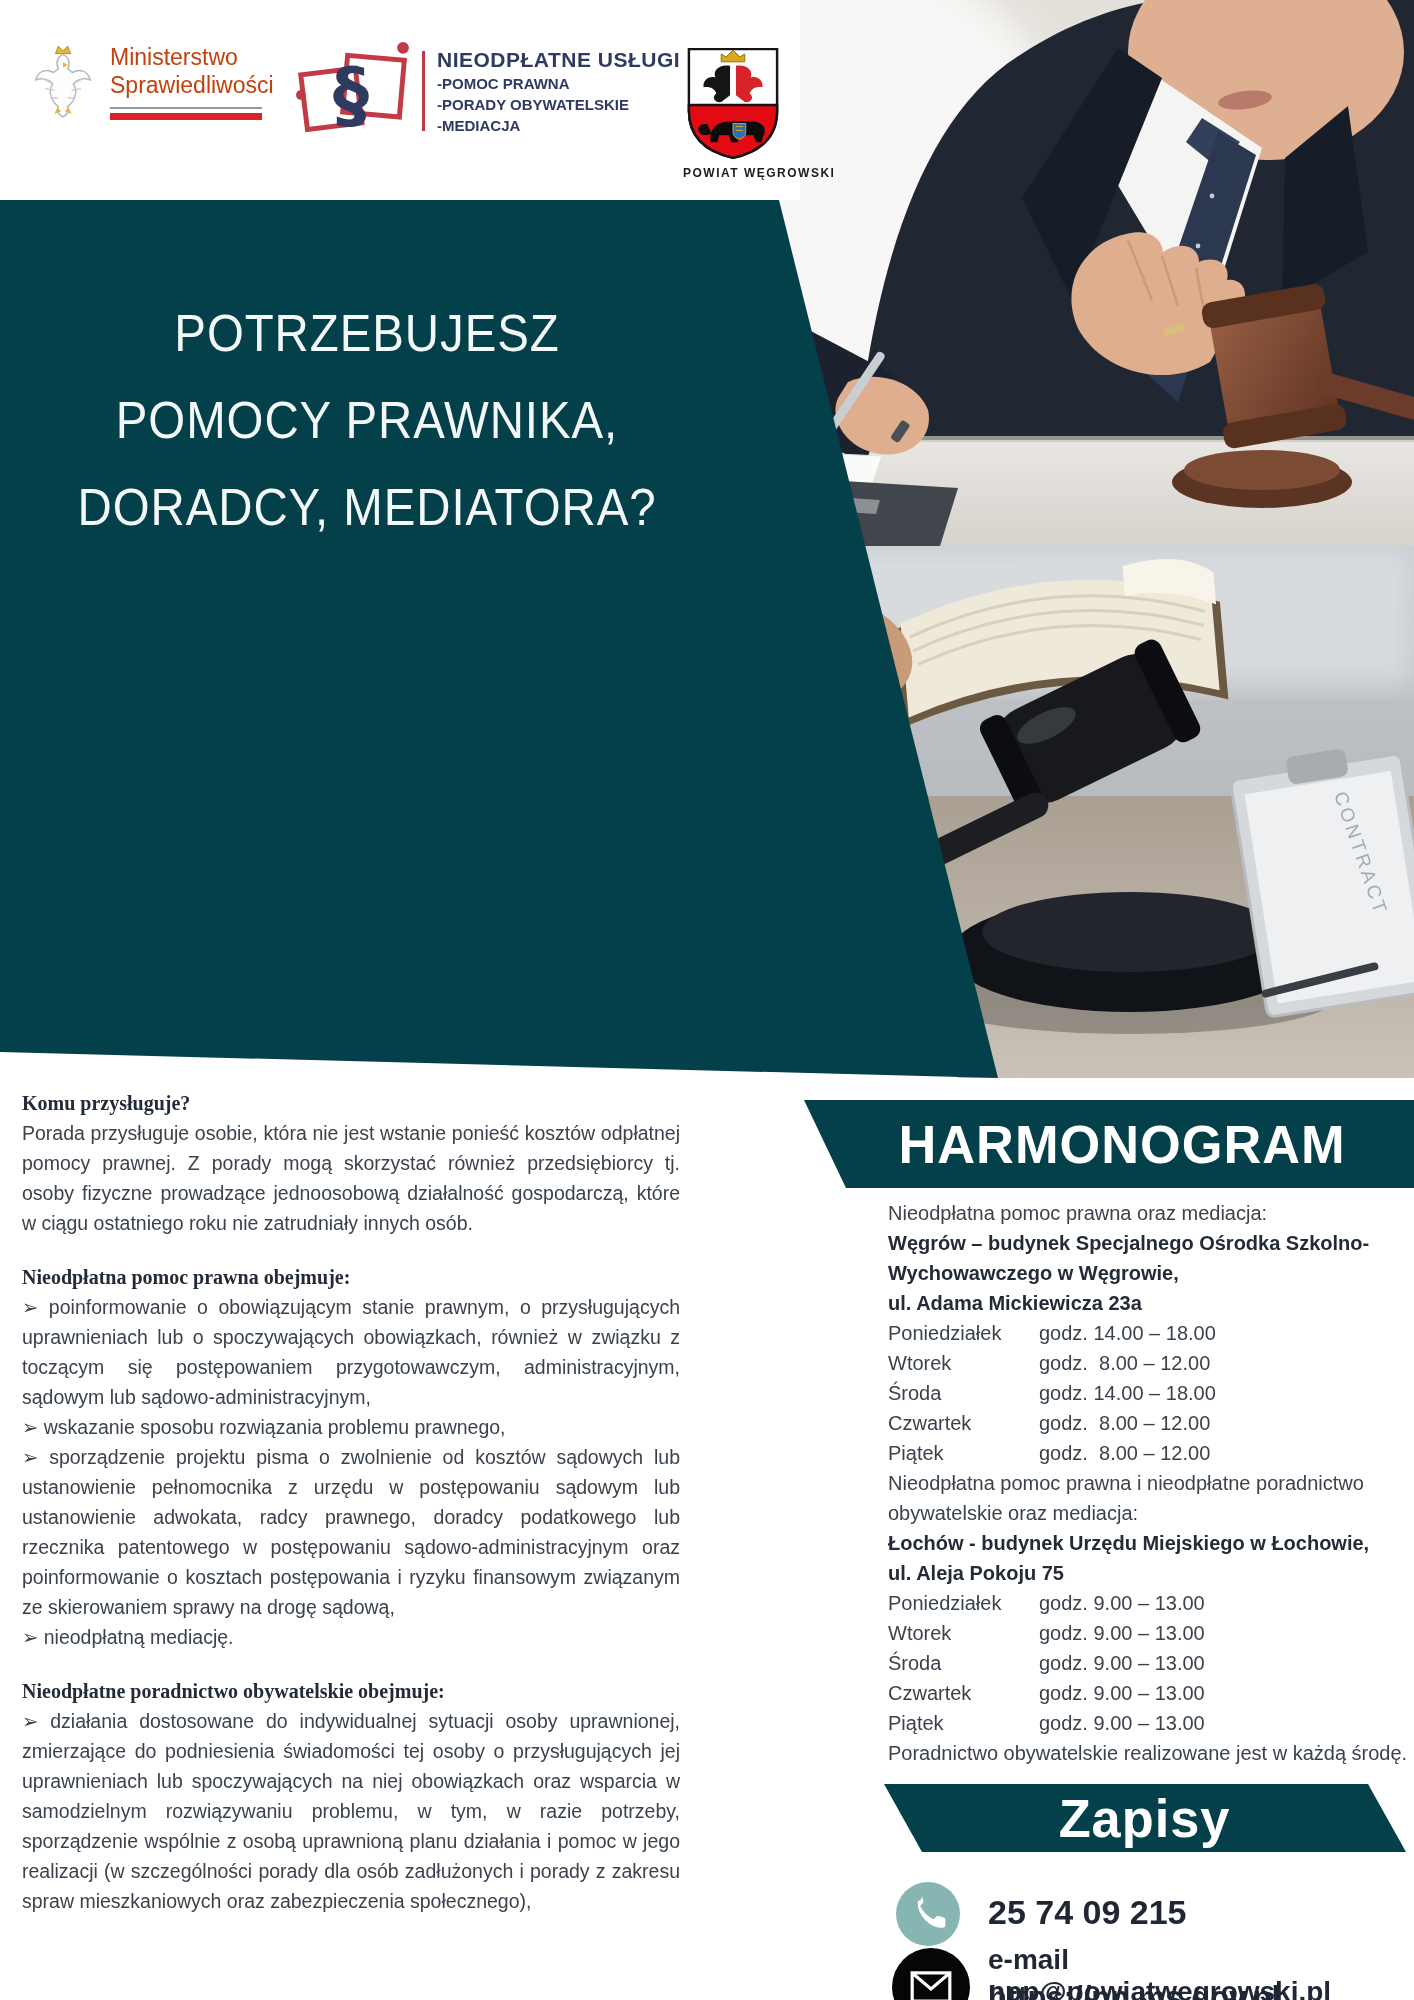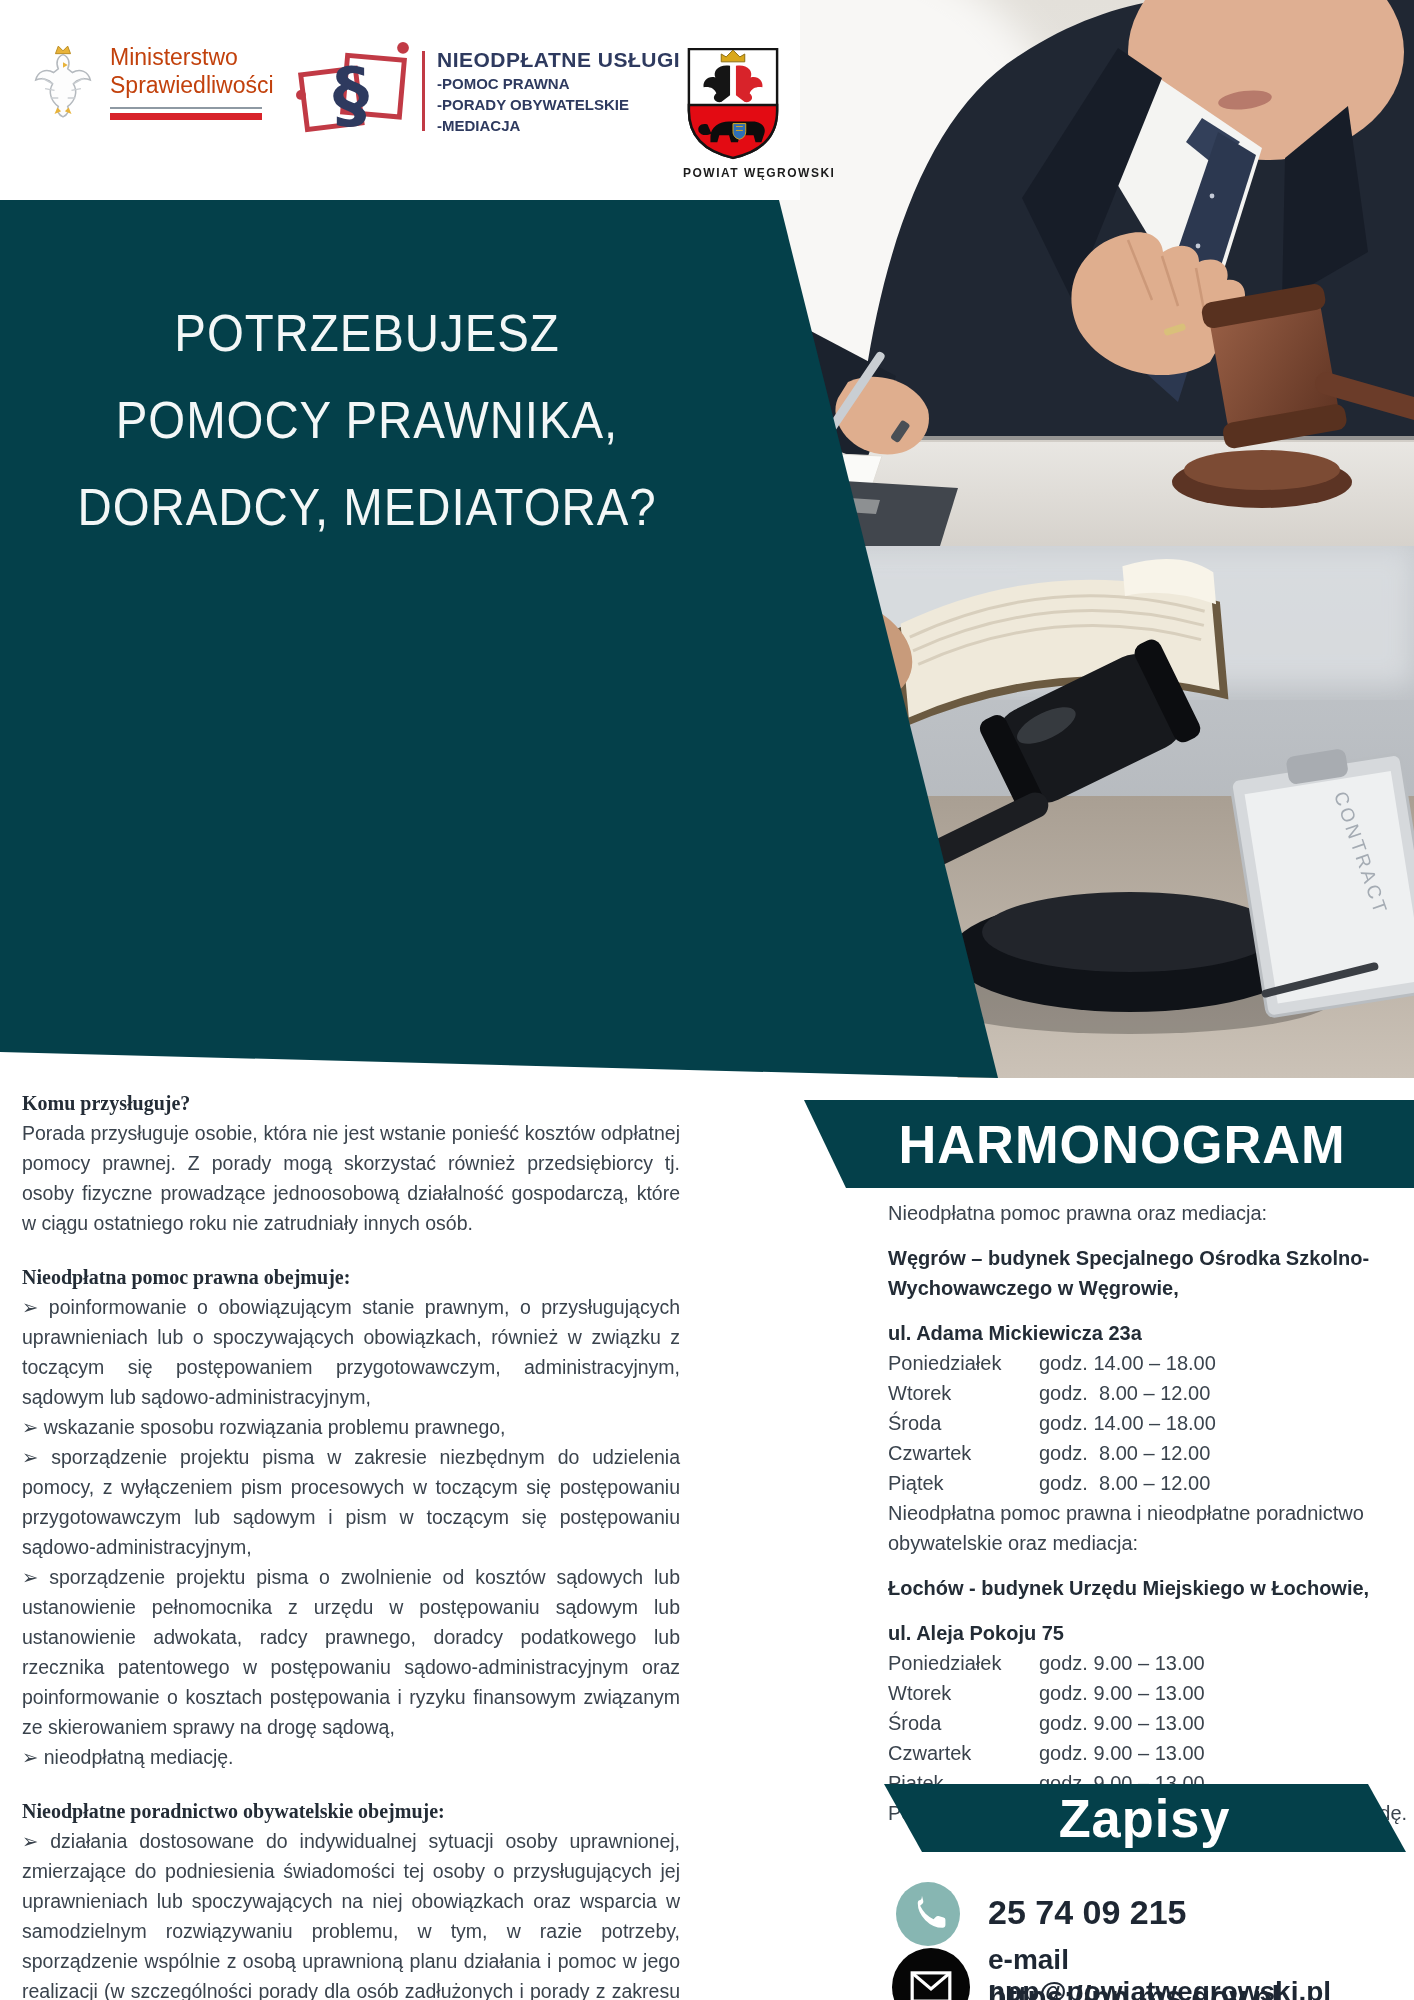--- a/index.html
+++ b/index.html
@@ -46,21 +46,21 @@
 
   
   .banner{background:#04404a;display:flex;align-items:center;justify-content:center;}
   .banner-harmonogram{left:804px;top:1100px;width:610px;height:88px;
         clip-path:polygon(0 0,100% 0,100% 100%,42px 100%);}
   .banner-harmonogram .banner-label{padding-left:26px;}
   .banner-zapisy{left:884px;top:1784px;width:522px;height:68px;
         clip-path:polygon(0 0,484px 0,100% 100%,38px 100%);}
   .banner-label{color:#fff;font-weight:bold;font-size:54px;letter-spacing:1px;transform:scaleX(.97);}
   .schedule{left:888px;top:1198px;width:524px;color:#3a434d;font-size:20px;line-height:30px;}
-  .schedule .bold{font-weight:bold;color:#232c36;margin-top:15px;}
+  .schedule .bold{font-weight:bold;color:#232c36;}
   .srow{display:grid;grid-template-columns:140px 1fr;}
   .srow .time{white-space:pre;margin-left:11px;}
 
   
   .circle{border-radius:50%;display:flex;align-items:center;justify-content:center;}
   .phone-circle{left:896px;top:1882px;width:64px;height:64px;background:#87b6b2;}
   .env-circle{left:892px;top:1948px;width:78px;height:78px;background:#060606;}
   .contact-text{font-weight:bold;color:#1e2733;}
   .phone-num{left:988px;top:1893px;font-size:34px;}
   .email-row{left:988px;top:1944px;font-size:28px;}
@@ -255,21 +255,20 @@
   </div>
 
 
   <div class="abs left-col">
     <h3>Komu przysługuje?</h3>
     <p>Porada przysługuje osobie, która nie jest wstanie ponieść kosztów odpłatnej pomocy prawnej. Z porady mogą skorzystać również przedsiębiorcy tj. osoby fizyczne prowadzące jednoosobową działalność gospodarczą, które w ciągu ostatniego roku nie zatrudniały innych osób.</p>
     <div class="gap"></div>
     <h3>Nieodpłatna pomoc prawna obejmuje:</h3>
     <p>➢ poinformowanie o obowiązującym stanie prawnym, o przysługujących uprawnieniach lub o spoczywających obowiązkach, również w związku z toczącym się postępowaniem przygotowawczym, administracyjnym, sądowym lub sądowo-administracyjnym,</p>
     <p>➢ wskazanie sposobu rozwiązania problemu prawnego,</p>
-    <p>➢ sporządzenie projektu pisma w zakresie niezbędnym do udzielenia pomocy, z wyłączeniem pism procesowych w toczącym się postępowaniu przygotowawczym lub sądowym i pism w toczącym się postępowaniu sądowo-administracyjnym,</p>
     <p>➢ sporządzenie projektu pisma o zwolnienie od kosztów sądowych lub ustanowienie pełnomocnika z urzędu w postępowaniu sądowym lub ustanowienie adwokata, radcy prawnego, doradcy podatkowego lub rzecznika patentowego w postępowaniu sądowo-administracyjnym oraz poinformowanie o kosztach postępowania i ryzyku finansowym związanym ze skierowaniem sprawy na drogę sądową,</p>
     <p>➢ nieodpłatną mediację.</p>
     <div class="gap"></div>
     <h3>Nieodpłatne poradnictwo obywatelskie obejmuje:</h3>
     <p>➢ działania dostosowane do indywidualnej sytuacji osoby uprawnionej, zmierzające do podniesienia świadomości tej osoby o przysługujących jej uprawnieniach lub spoczywających na niej obowiązkach oraz wsparcia w samodzielnym rozwiązywaniu problemu, w tym, w razie potrzeby, sporządzenie wspólnie z osobą uprawnioną planu działania i pomoc w jego realizacji (w szczególności porady dla osób zadłużonych i porady z zakresu spraw mieszkaniowych oraz zabezpieczenia społecznego),</p>
 
   </div>
 
   <div class="abs banner banner-harmonogram">
     <div class="banner-label">HARMONOGRAM</div>

